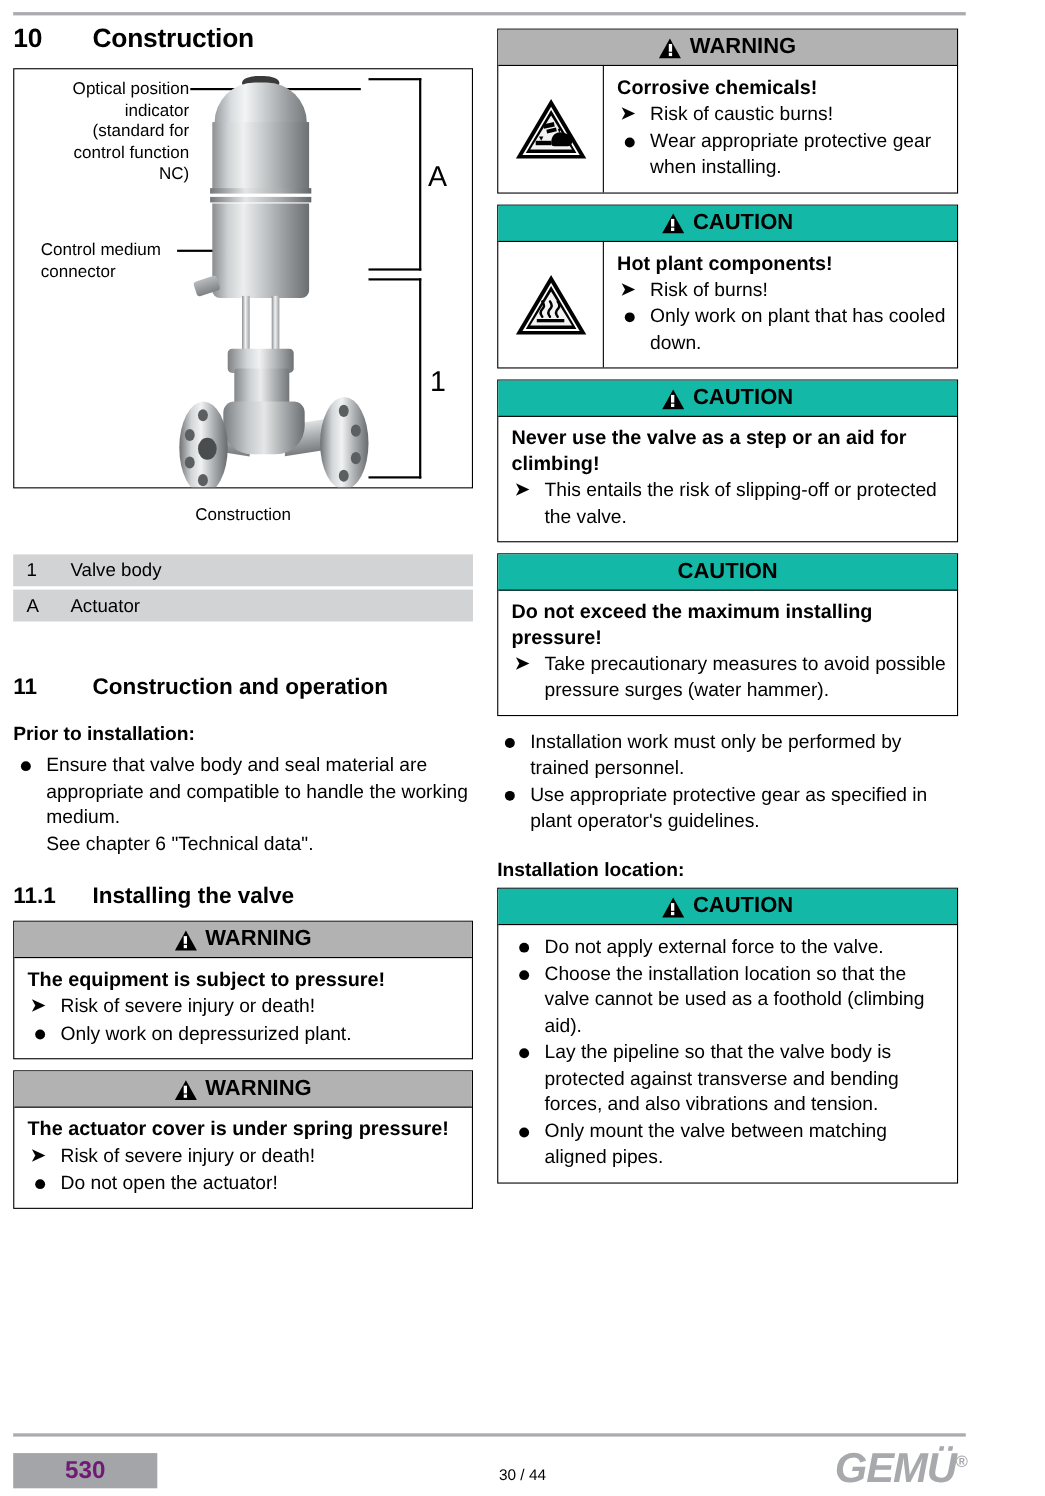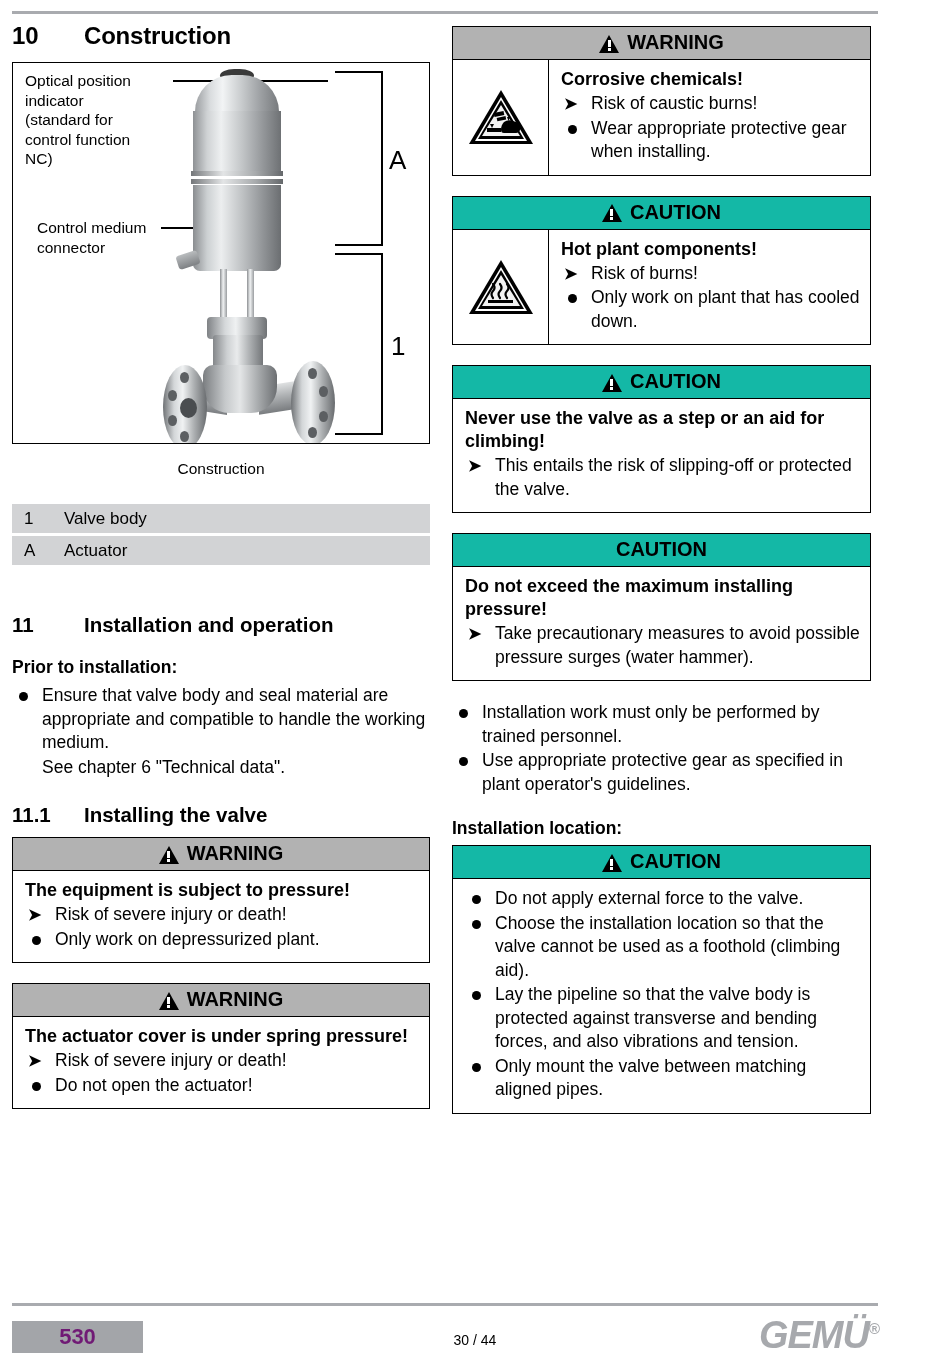--- a/index.html
+++ b/index.html
@@ -67,21 +67,21 @@
     height: 382px;
     background: #fff;
     overflow: hidden;
   }
   .fig-label {
     position: absolute;
     font-size: 15.5px;
     line-height: 19.5px;
     white-space: pre-line;
   }
-  .fig-label.l1 { left: 12px; top: 8px; width: 135px; }
+  .fig-label.l1 { left: 24px; top: 8px; width: 135px; text-align: right; }
   .fig-label.l2 { left: 24px; top: 155px; width: 135px; }
   .leader {
     position: absolute;
     height: 2px; background: #000;
   }
   .leader.a { left: 160px; top: 17px; width: 155px; }
   .leader.b { left: 148px; top: 164px; width: 42px; }
 
   
   .bracket {
@@ -209,21 +209,21 @@
     position: absolute; left: 3px; top: 3px;
     font-size: 16px; line-height: 17px;
     font-weight: bold;
   }
   .sub-line { font-size: 17.5px; line-height: 23.5px; padding-left: 30px; }
 
   
   .notice {
     border: 1.5px solid #000;
     background: #fff;
-    margin-bottom: 20px;
+    margin-bottom: 10px;
   }
   .notice-head {
     text-align: center;
     font-weight: bold;
     font-size: 20px;
     padding: 5px 0 6px 0;
     border-bottom: 1.5px solid #000;
     display: flex;
     align-items: center;
     justify-content: center;
@@ -391,21 +391,21 @@
         <span>Valve body</span>
       </div>
       <div class="legend-row">
         <span class="key">A</span>
         <span>Actuator</span>
       </div>
     </div>
 
     <h2 class="h2" style="margin-top:48px;">
       <span class="num">11</span>
-      <span>Installation and operation</span>
+      <span>Construction and operation</span>
     </h2>
 
     <div class="h3" style="margin-top:20px;">Prior to installation:</div>
 
     <ul class="bullets">
       <li>
         <span class="dot"></span>
         <span>Ensure that valve body and seal material are appropriate and compatible to handle the working medium.</span>
       </li>
     </ul>

